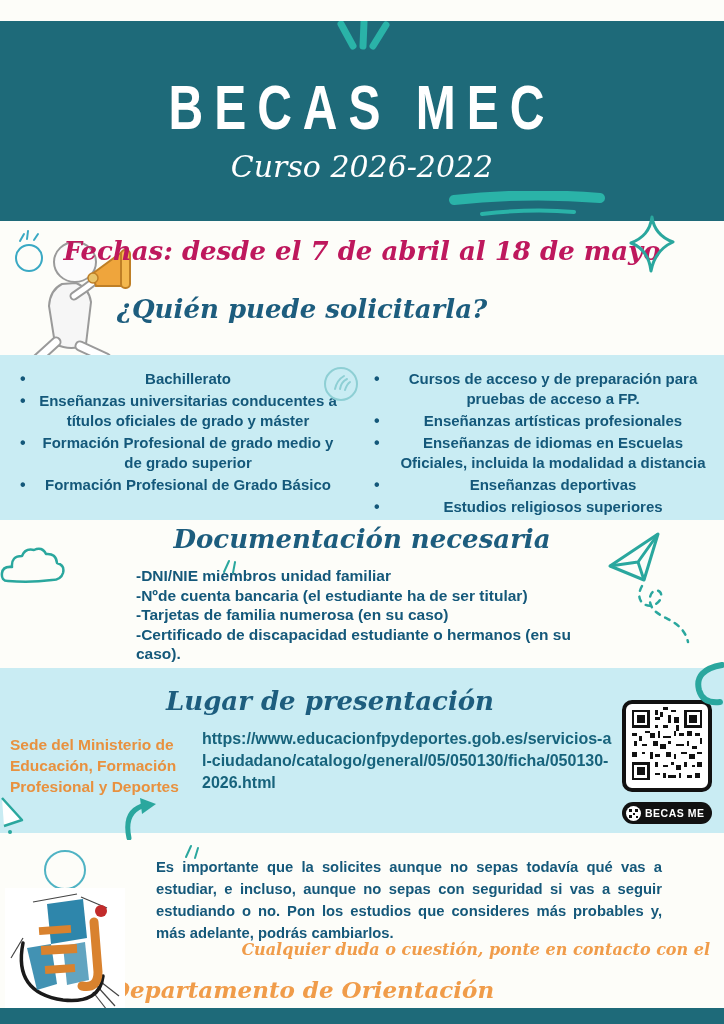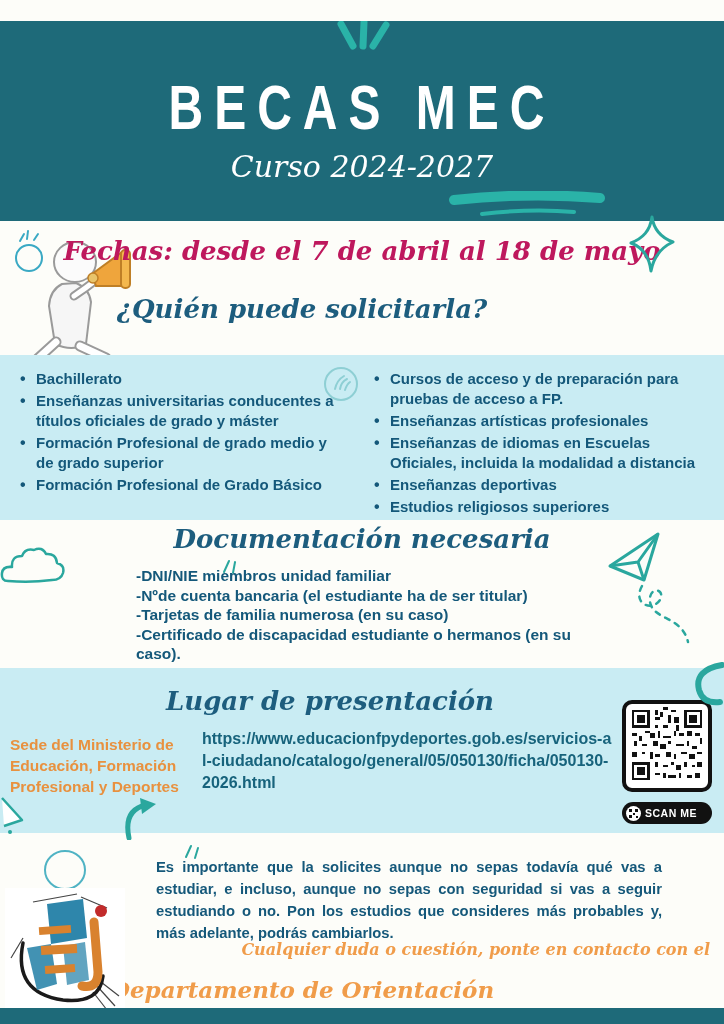--- a/index.html
+++ b/index.html
@@ -14,21 +14,21 @@
   .subtitle{position:absolute;left:0;top:128px;width:724px;text-align:center;color:#ffffff;
             font-family:"DejaVu Serif",serif;font-style:italic;font-size:30px;}
   .swoosh{position:absolute;left:448px;top:170px;}
   
   .script{font-family:"DejaVu Serif",serif;font-style:italic;font-weight:bold;}
   .dates-line{position:absolute;left:0;top:236px;width:724px;text-align:center;
               color:#be185d;font-size:26px;}
   .who-line{position:absolute;left:0;top:294px;width:604px;text-align:center;
             color:#1d5d7e;font-size:26px;}
   
-  .elig-box{position:absolute;left:0;top:355px;width:724px;height:165px;background:#c9ecf3;}
+  .elig-box{position:absolute;left:0;top:355px;width:724px;height:165px;background:#c9ecf3;text-align:center;}
   .elig-col{position:absolute;top:14px;color:#14587a;font-weight:bold;font-size:15px;}
   .elig-col ul{margin:0;padding:0 0 0 22px;list-style:none;}
   .elig-col li{margin:0 0 2px 0;line-height:20px;position:relative;}
   .elig-col li::before{content:"\2022";position:absolute;left:-16px;font-size:16px;}
   .col-left{left:14px;width:326px;}
   .col-right{left:368px;width:348px;}
   
   .doc-title{position:absolute;left:0;top:524px;width:724px;text-align:center;
              color:#1d5d7e;font-size:26px;}
   .doc-list{position:absolute;left:136px;top:566px;width:470px;color:#14587a;
@@ -68,21 +68,21 @@
 
   <div class="header">
     <svg class="rays" width="62" height="30" viewBox="0 0 62 30">
       <g stroke="#2ab3a8" stroke-width="7" stroke-linecap="round" fill="none">
         <path d="M9,3 L21,25"></path>
           <path d="M32,1 L31,25"></path>
           <path d="M54,4 L41,25"></path>
       </g>
     </svg>
     <div class="title">BECAS MEC</div>
-    <div class="subtitle">Curso 2024-2027</div>
+    <div class="subtitle">Curso 2026-2022</div>
     <svg class="swoosh" width="160" height="30" viewBox="0 0 160 30">
       <g stroke="#2ab3a8" fill="none" stroke-linecap="round">
         <path d="M6,9 Q80,1 152,7" stroke-width="10"></path>
         <path d="M34,23 Q84,17 126,21" stroke-width="4"></path>
       </g>
     </svg>
   </div>
 
   <svg class="abs" style="left:12px;top:222px;" width="128" height="148" viewBox="0 0 128 148">
     <circle cx="17" cy="36" r="13" stroke="#3aa9c4" stroke-width="2" fill="none"></circle>
@@ -243,21 +243,21 @@
         <svg width="9" height="9" viewBox="0 0 9 9">
             <g fill="#111111">
           <rect x="0" y="0" width="3" height="3"></rect>
               <rect x="6" y="0" width="3" height="3"></rect>
           <rect x="0" y="6" width="3" height="3"></rect>
               <rect x="4" y="4" width="2" height="2"></rect>
               <rect x="7" y="7" width="2" height="2"></rect>
         </g>
           </svg>
       </span>
-      <span class="lbl">SCAN ME</span>
+      <span class="lbl">BECAS ME</span>
     </div>
 
     <svg class="abs" style="left:124px;top:130px;" width="34" height="42" viewBox="0 0 34 42">
       <path d="M5,40 Q-1,12 22,7" stroke="#2aa79e" stroke-width="5" fill="none" stroke-linecap="round"></path>
       <polygon points="16,0 32,6 18,16" fill="#2aa79e"></polygon>
     </svg>
     <svg class="abs" style="left:0;top:128px;" width="26" height="40" viewBox="0 0 26 40">
       <path d="M2,2 L22,24 L4,30" stroke="#2aa79e" stroke-width="2.5" fill="#ffffff" stroke-linejoin="round"></path>
       <circle cx="10" cy="36" r="2" fill="#2aa79e"></circle>
     </svg>

